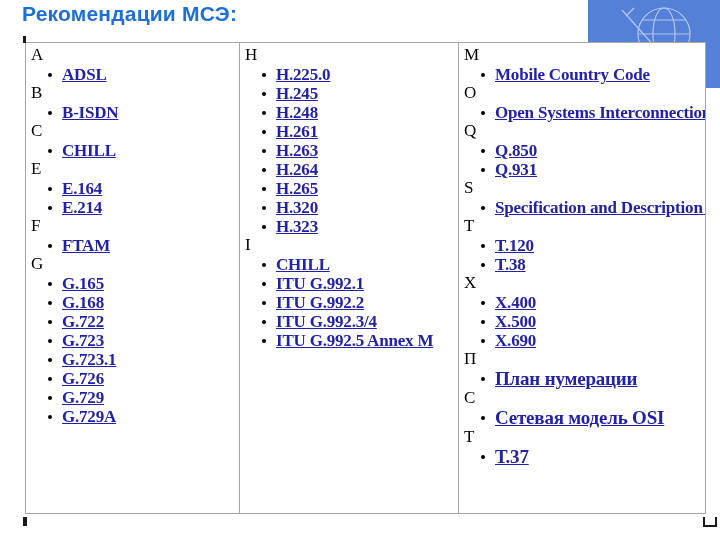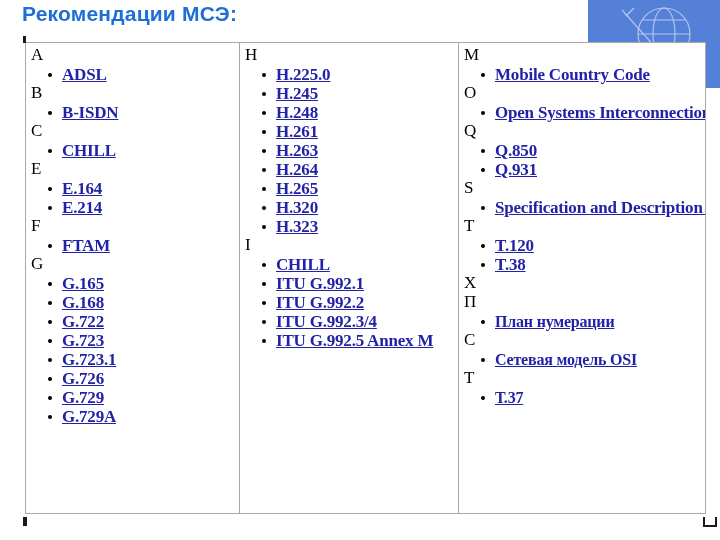--- a/index.html
+++ b/index.html
@@ -120,21 +120,21 @@
   .lnk {
     color: #2222a8;
     text-decoration: underline;
     font-size: 17px;
     font-weight: bold;
     font-family: "Liberation Serif", "DejaVu Serif", serif;
     letter-spacing: -0.2px;
   }
   li.wrap { white-space: normal; }
   li.wrap .lnk { line-height: 19px; }
-  .cyr { font-size: 16px; }
+  .cyr { font-size: 19px; }
 </style>
 </head>
 <body>
 
 <div id="corner-block"></div>
 <svg id="corner-logo" viewBox="0 0 92 76">
   <g fill="none" stroke="#ffffff" stroke-width="1.2">
     <ellipse cx="52" cy="30" rx="26" ry="26"></ellipse>
     <ellipse cx="52" cy="30" rx="11" ry="26"></ellipse>
     <path d="M26 30 H78"></path>
@@ -231,20 +231,25 @@
       <div class="letter">S</div>
       <ul class="items">
         <li class="wrap"><span class="lnk">Specification and Description Language</span></li>
       </ul>
       <div class="letter">T</div>
       <ul class="items">
         <li><span class="lnk">T.120</span></li>
         <li><span class="lnk">T.38</span></li>
       </ul>
       <div class="letter">X</div>
+      <ul class="items">
+        <li><span class="lnk">X.400</span></li>
+        <li><span class="lnk">X.500</span></li>
+        <li><span class="lnk">X.690</span></li>
+      </ul>
       <div class="letter">П</div>
       <ul class="items">
         <li><span class="lnk cyr">План нумерации</span></li>
       </ul>
       <div class="letter">С</div>
       <ul class="items">
         <li class="wrap"><span class="lnk cyr">Сетевая модель OSI</span></li>
       </ul>
       <div class="letter">Т</div>
       <ul class="items">

